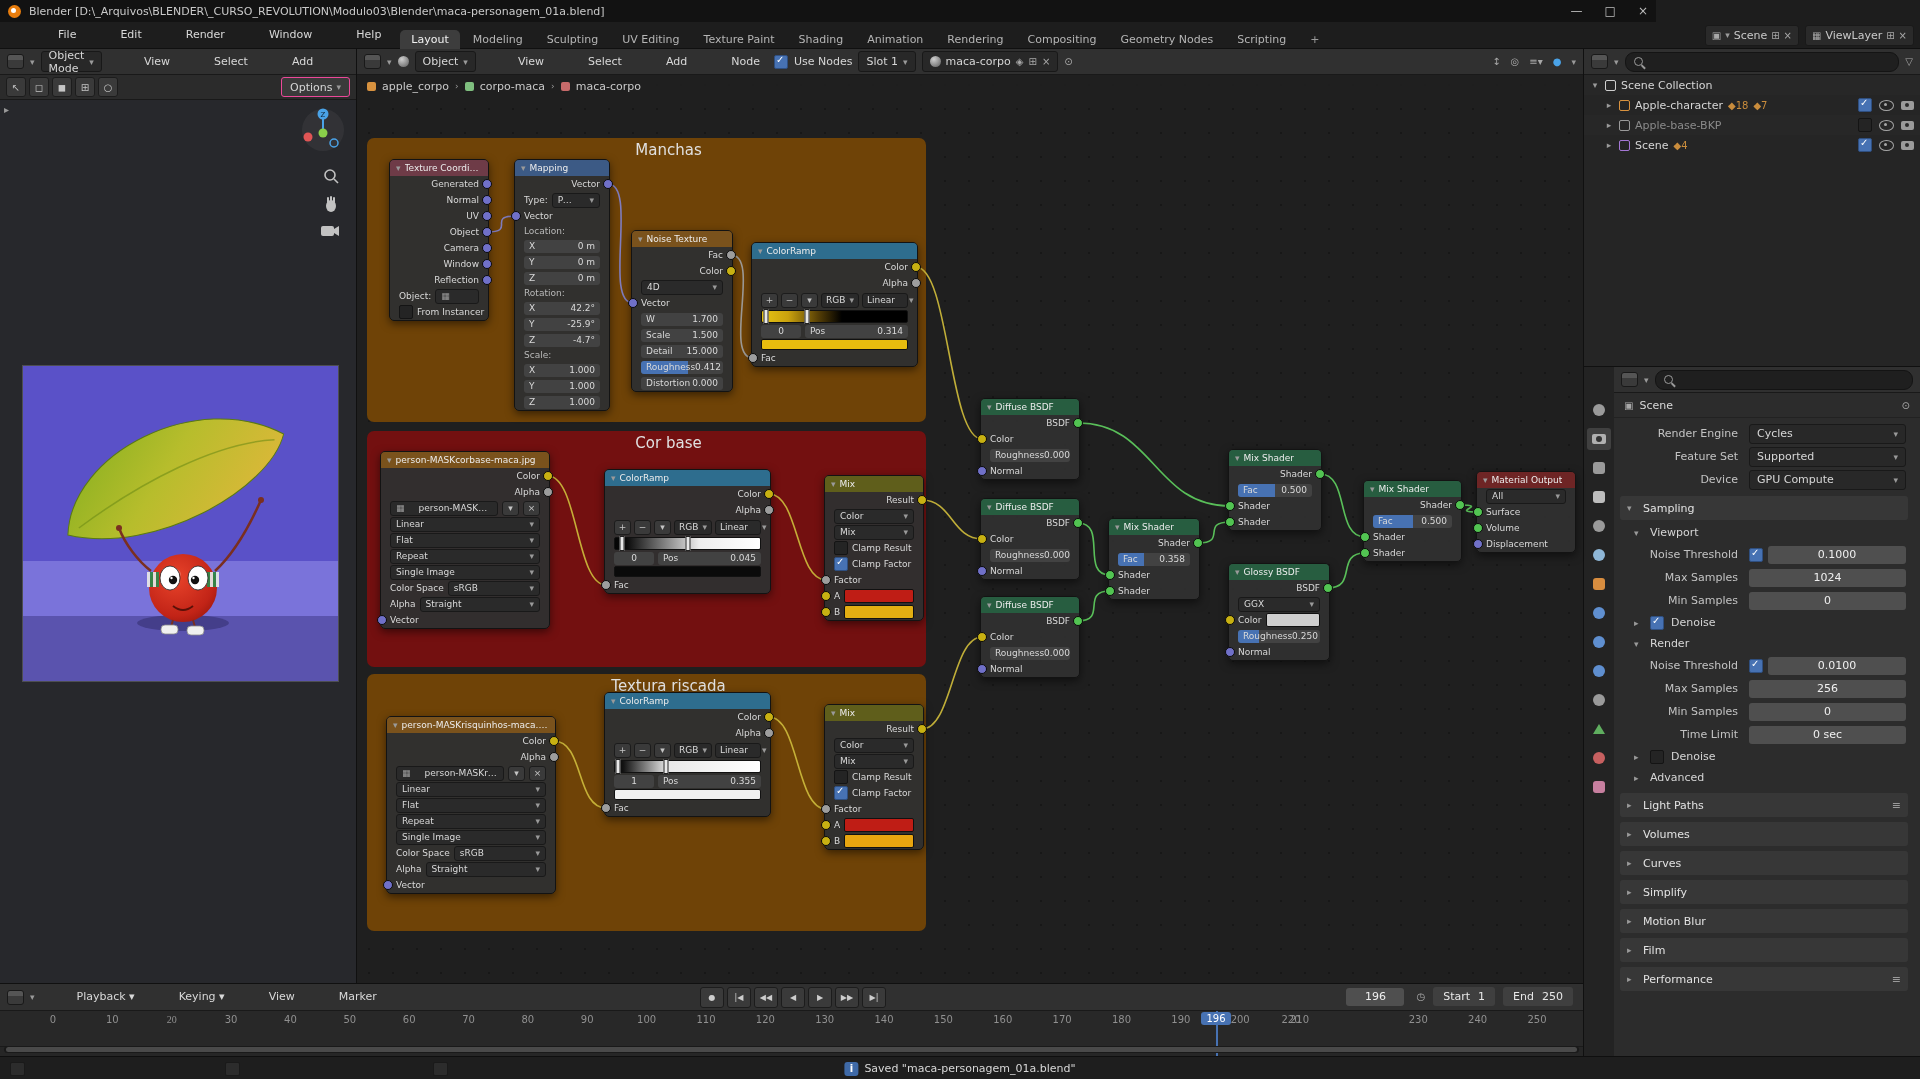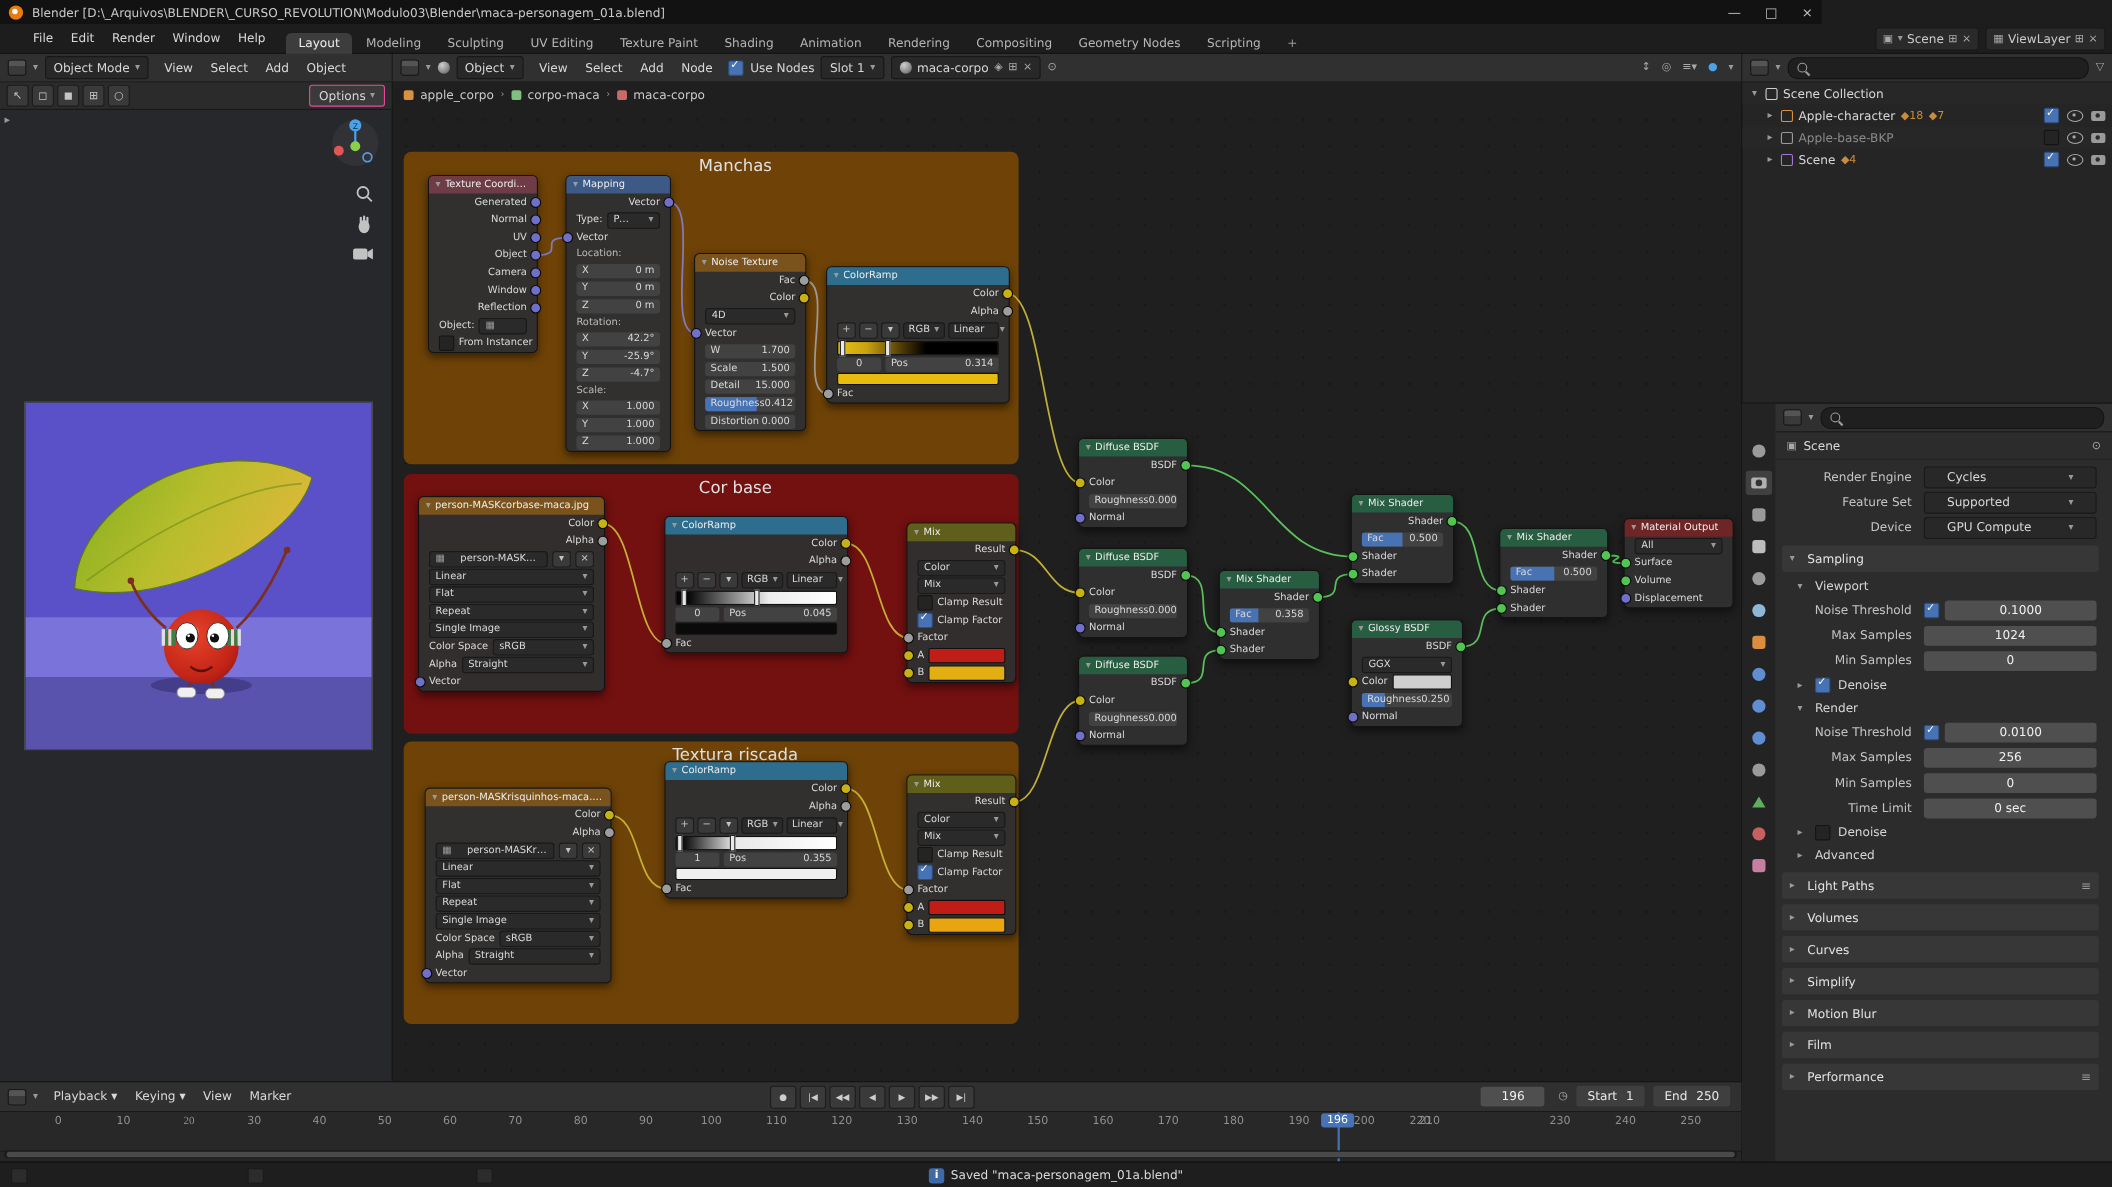--- a/index.html
+++ b/index.html
@@ -8,21 +8,21 @@
   .abs{position:absolute;}
   
   #titlebar{left:0;top:0;width:1656px;height:22px;background:#121212;display:flex;align-items:center;
             padding:0 8px;box-sizing:border-box;color:#c9c9c9;}
   #titlebar .blender-mark{width:13px;height:13px;border-radius:50%;background:#e87d0d;position:relative;margin-right:8px;}
   #titlebar .blender-mark::after{content:"";position:absolute;left:3px;top:3px;width:5px;height:5px;border-radius:50%;background:#fff;}
   #win-btns{margin-left:auto;display:flex;gap:22px;color:#bdbdbd;font-size:12px;}
   
   #topbar{left:0;top:22px;width:1920px;height:27px;background:#1d1d1d;border-bottom:1px solid #101010;
           display:flex;align-items:center;box-sizing:border-box;padding:0 6px;}
-  .menu{padding:0 8px;line-height:26px;color:#d8d8d8;}
+  .menu{padding:0 8px;line-height:26px;color:#d8d8d8;margin-left:28px;}
   .tab{padding:3px 11px;margin:0 1px;border-radius:5px 5px 0 0;color:#b5b5b5;}
   .tab.active{background:#3d3d3d;color:#f0f0f0;}
   .tab.plus{color:#9a9a9a;}
   #ws-tabs{display:flex;align-items:flex-end;height:27px;margin-left:10px;}
   #top-right{margin-left:auto;display:flex;align-items:center;gap:6px;color:#c9c9c9;}
   .mini-dd{display:flex;align-items:center;gap:4px;background:#2a2a2a;border:1px solid #191919;border-radius:3px;
            height:19px;padding:0 6px;}
   .glyph{color:#a8a8a8;font-size:10px;}
   
   .cb{width:12px;height:12px;border-radius:2px;background:#242424;border:1px solid #141414;display:inline-block;
@@ -124,21 +124,21 @@
   .pt-cam{width:14px;height:10px;border-radius:2px;background:#b0b0b0;position:relative;}
   .pt-cam::after{content:"";position:absolute;left:4px;top:2px;width:6px;height:6px;border-radius:50%;background:#333;}
   #props-main{position:absolute;left:30px;right:0;top:0;bottom:0;overflow:hidden;}
   #props-hdr{height:26px;}
   #props-context{height:24px;display:flex;align-items:center;gap:6px;padding:0 10px;color:#d8d8d8;
                  border-bottom:1px solid #222;}
   #prop-rows{padding:4px 10px 0 6px;}
   .prow{display:flex;align-items:center;height:23px;gap:5px;}
   .plbl{width:118px;text-align:right;padding-right:6px;color:#c3c3c3;flex:none;}
   .pdd{height:18px;background:#282828;border:1px solid #191919;border-radius:3px;flex:1;display:flex;align-items:center;
-       justify-content:space-between;padding:0 20px;margin-right:4px;}
+       justify-content:space-between;padding:0 7px;margin-right:4px;}
   .pnum{height:18px;background:#4f4f4f;border-radius:3px;flex:1;text-align:center;line-height:18px;margin-right:4px;color:#f0f0f0;}
   .psec{height:24px;display:flex;align-items:center;gap:7px;background:#373737;border-radius:3px;margin:5px 2px 2px 0;
         padding:0 7px;color:#e2e2e2;}
   .psec .preset{margin-left:auto;color:#9a9a9a;}
   .psub{height:21px;display:flex;align-items:center;gap:7px;padding:0 7px 0 14px;color:#d5d5d5;}
   .sarr{color:#9a9a9a;font-size:9px;width:9px;flex:none;}
   
   #timeline{left:0;top:983px;width:1583px;height:73px;background:#262626;border-top:1px solid #101010;box-sizing:border-box;}
   #tl-hdr{position:absolute;left:0;top:0;width:100%;height:27px;}
   #tl-transport{position:absolute;left:700px;top:3px;display:flex;gap:3px;z-index:2;}

